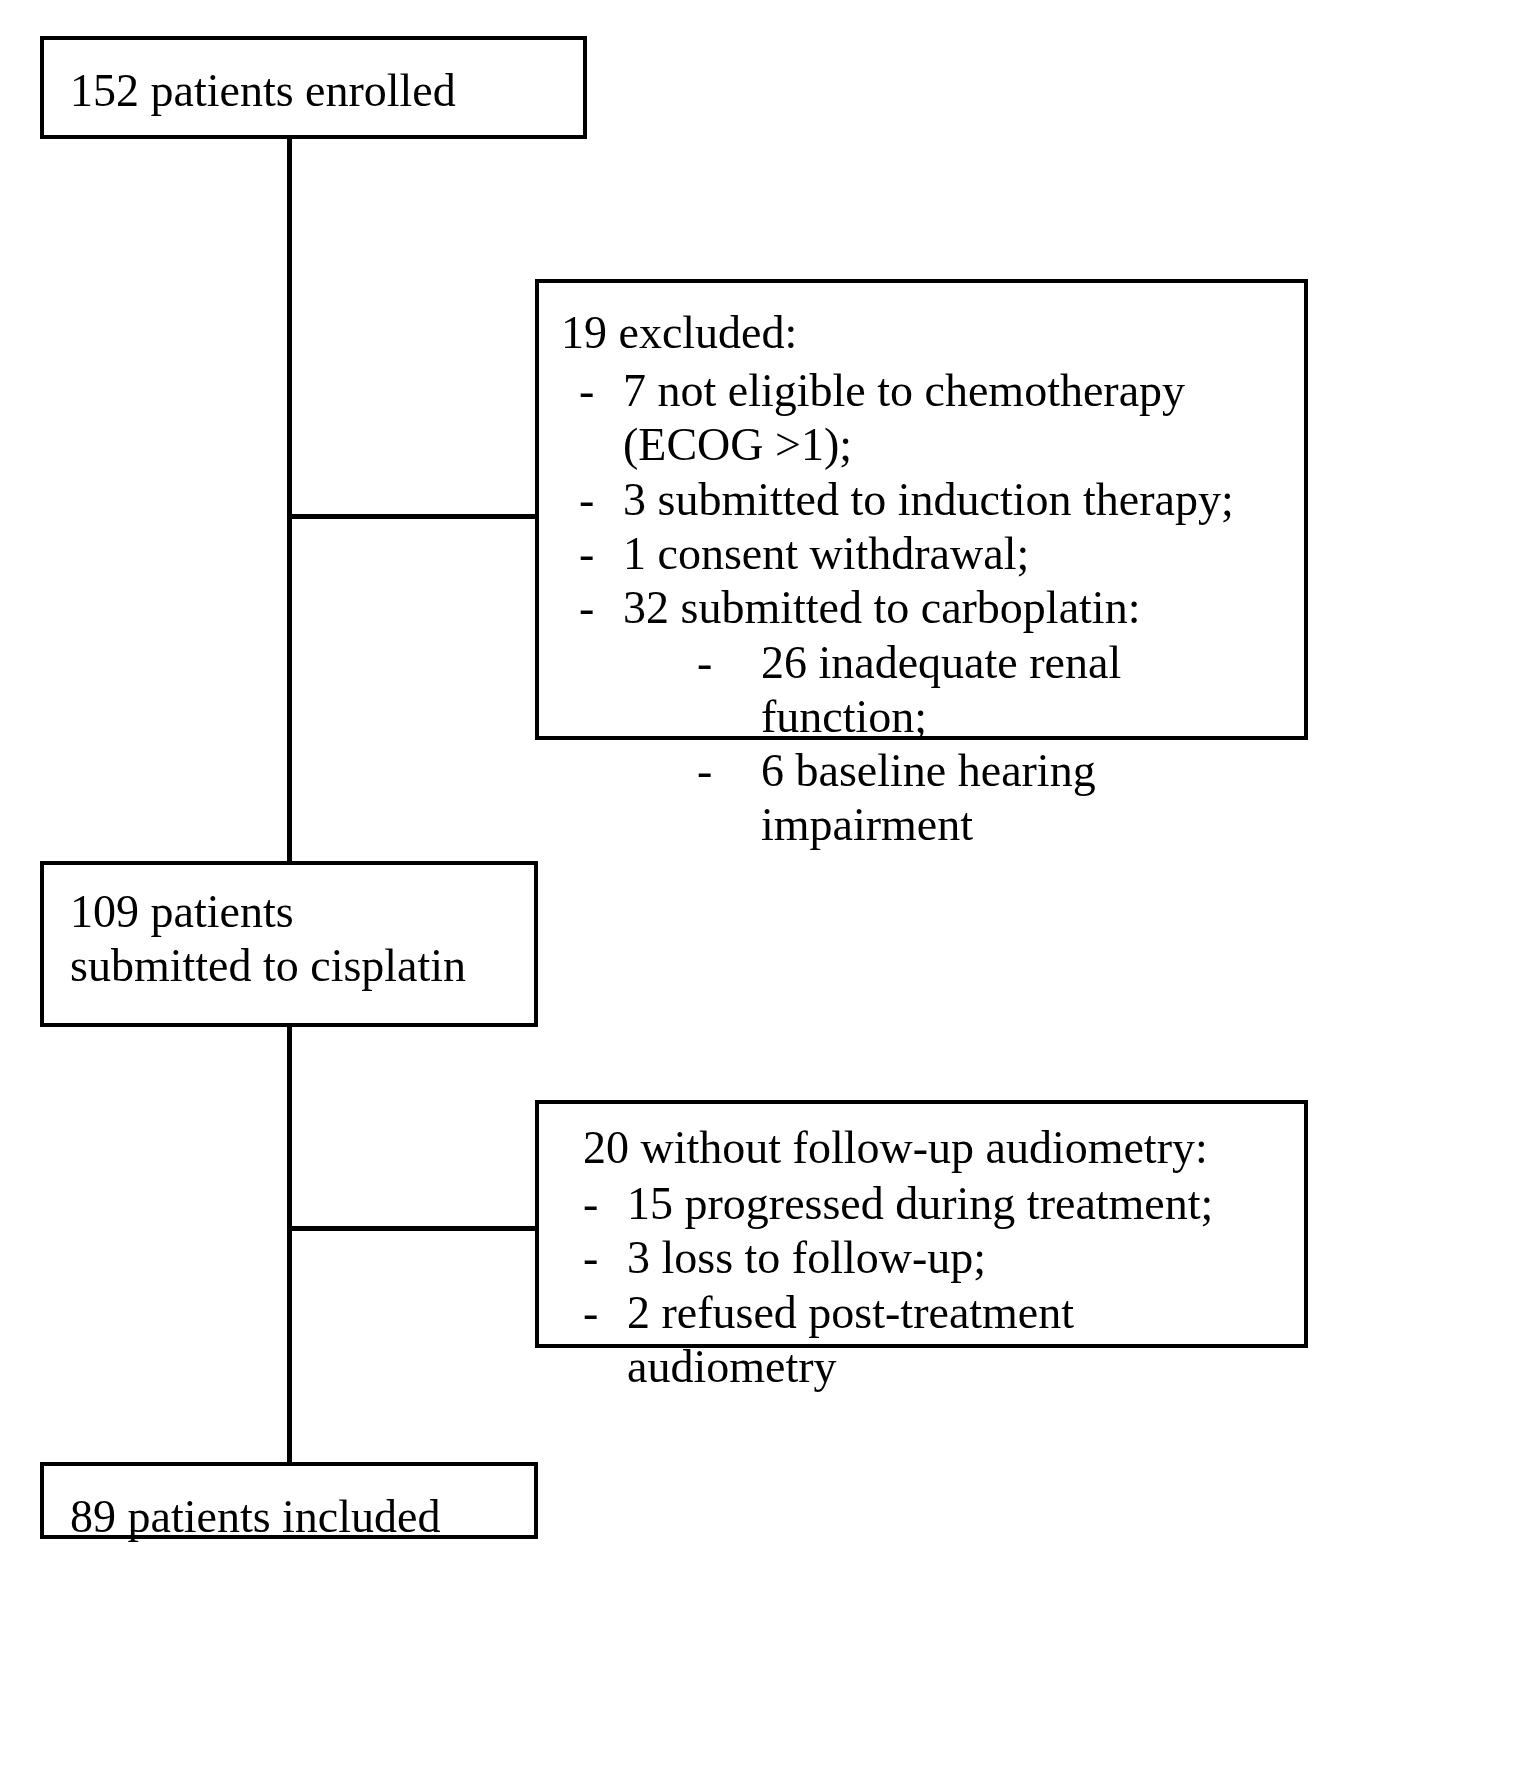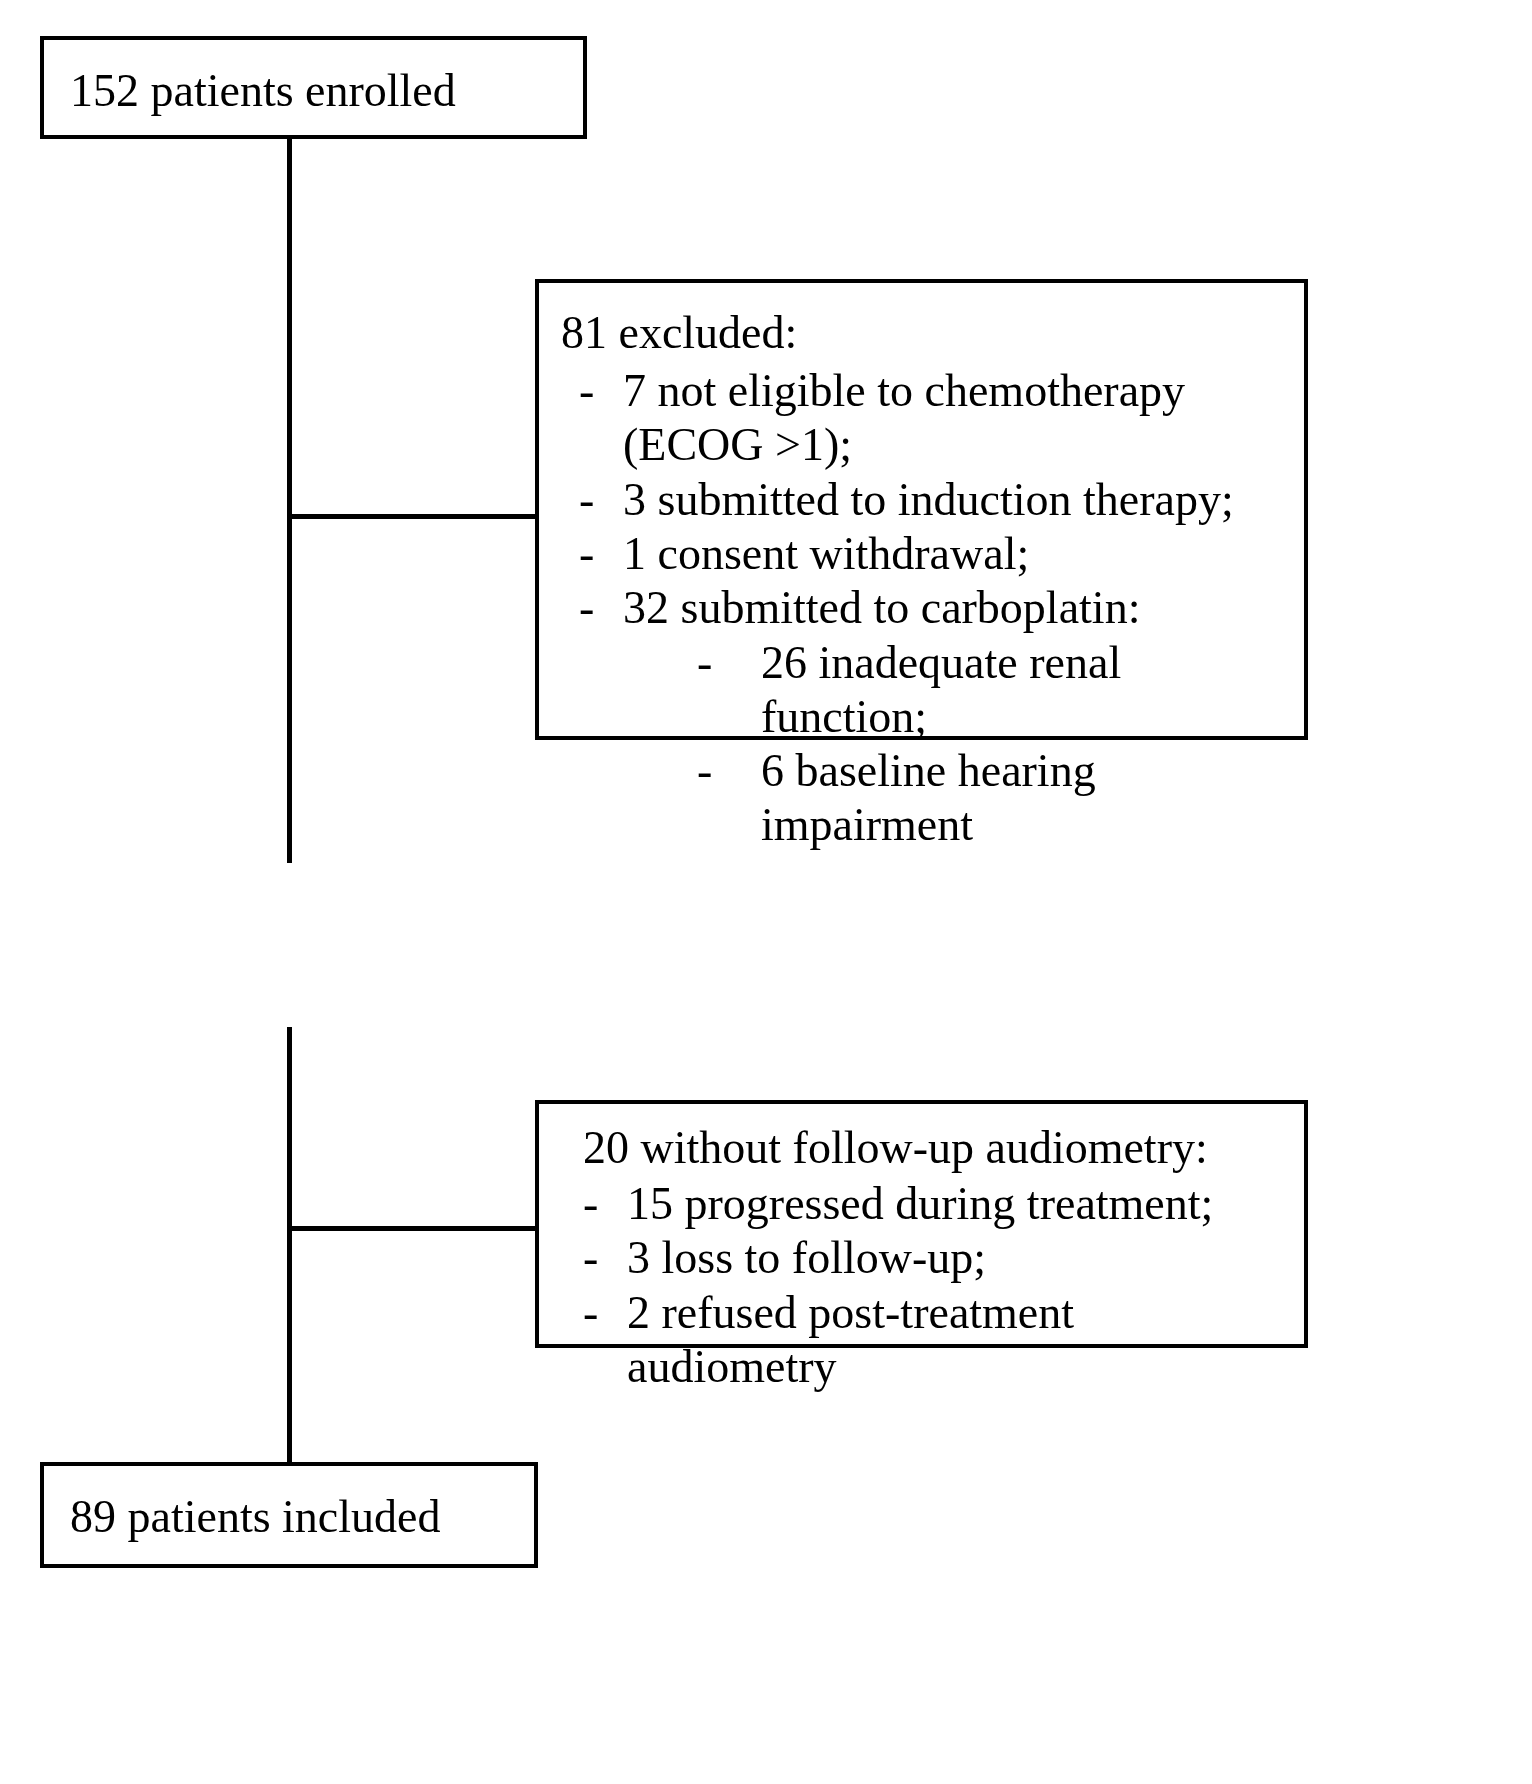--- a/index.html
+++ b/index.html
@@ -51,21 +51,21 @@
     height: 166px;
   }
   #node-cisplatin .box-text {
     padding: 20px 0 0 26px;
   }
 
   #node-included {
     left: 40px;
     top: 1462px;
     width: 498px;
-    height: 106px;
+    height: 77px;
   }
   #node-included .box-text {
     padding: 24px 0 0 26px;
   }
 
   
   #node-excluded {
     left: 535px;
     top: 279px;
     width: 773px;
@@ -141,21 +141,21 @@
   <div class="line v-line" id="line-trunk-1"></div>
   <div class="line h-line" id="line-branch-1"></div>
   <div class="line v-line" id="line-trunk-2"></div>
   <div class="line h-line" id="line-branch-2"></div>
 
   <div class="box" id="node-enrolled">
     <div class="box-text">152 patients enrolled</div>
   </div>
 
   <div class="box" id="node-excluded">
-    <div class="excl-head">81 excluded:</div>
+    <div class="excl-head">19 excluded:</div>
     <ul class="bullets">
       <li class="bullet">
         <span class="dash">-</span>
         <span class="btext">7 not eligible to chemotherapy
 (ECOG &gt;1);</span>
       </li>
       <li class="bullet">
         <span class="dash">-</span>
         <span class="btext">3 submitted to induction therapy;</span>
       </li>
@@ -171,20 +171,24 @@
         <span class="dash">-</span>
         <span class="btext">26 inadequate renal function;</span>
       </li>
       <li class="bullet sub">
         <span class="dash">-</span>
         <span class="btext">6 baseline hearing impairment</span>
       </li>
     </ul>
   </div>
 
+  <div class="box" id="node-cisplatin">
+    <div class="box-text">109 patients
+submitted to cisplatin</div>
+  </div>
 
   <div class="box" id="node-nofollowup">
     <div class="excl-head">20 without follow-up audiometry:</div>
     <ul class="bullets">
       <li class="bullet">
         <span class="dash">-</span>
         <span class="btext">15 progressed during treatment;</span>
       </li>
       <li class="bullet">
         <span class="dash">-</span>

